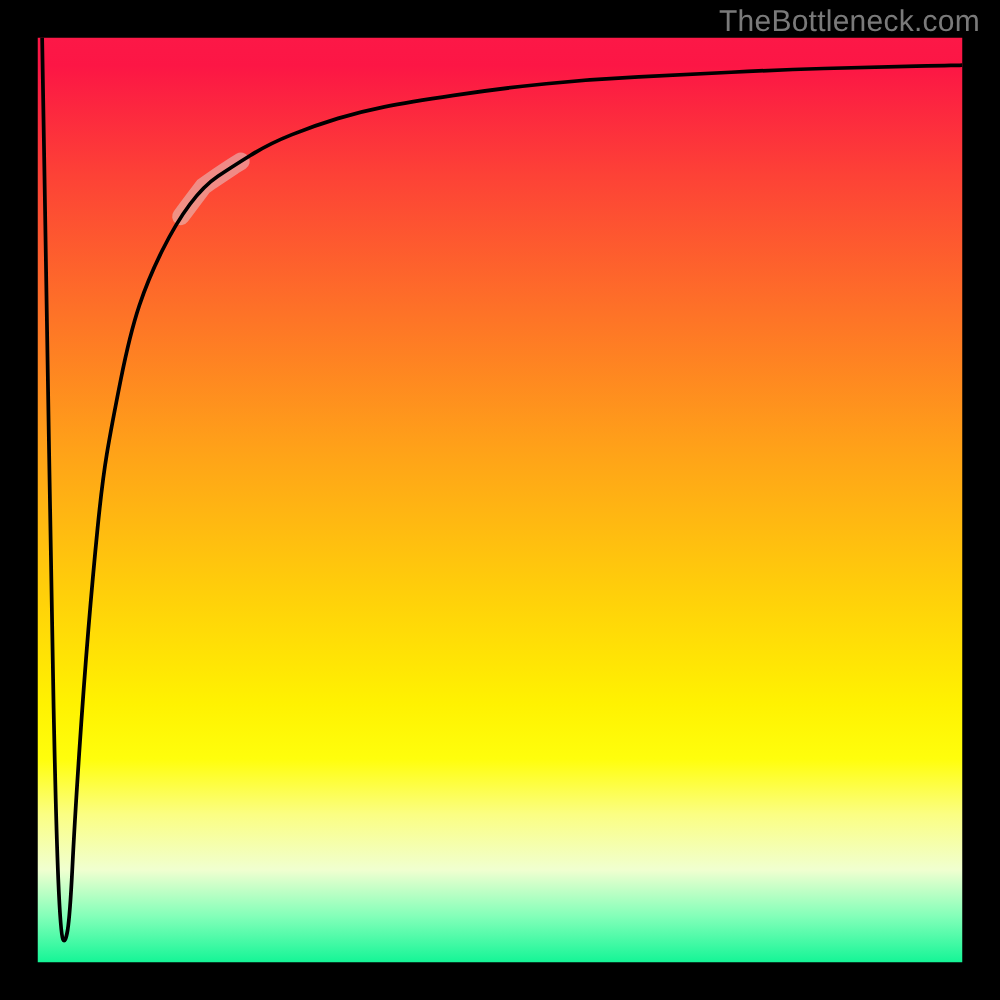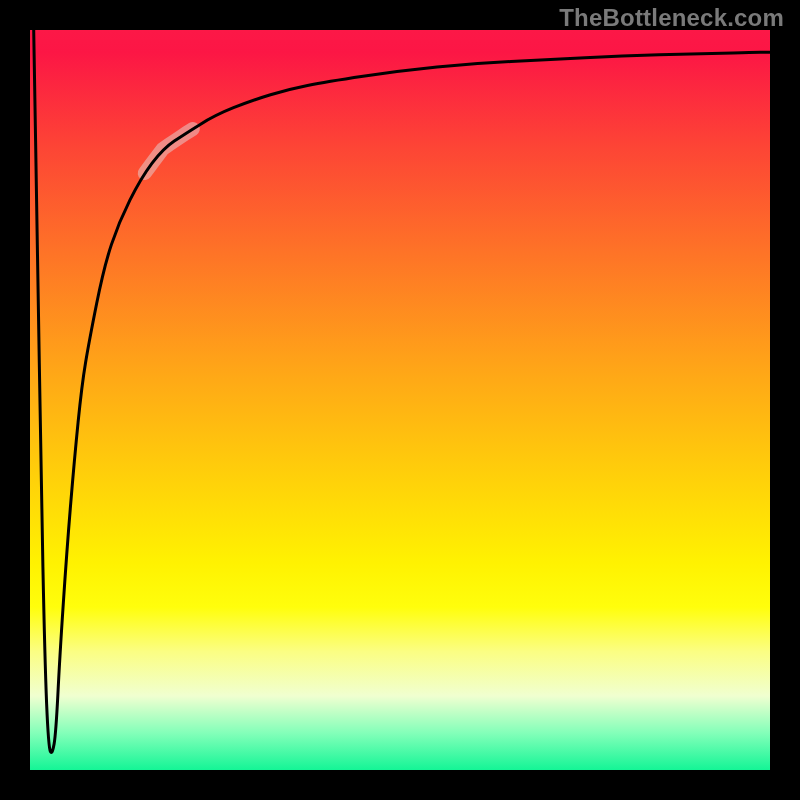--- a/index.html
+++ b/index.html
@@ -15,21 +15,21 @@
     position: relative;
     width: 800px;
     height: 800px;
   }
   .watermark {
     position: absolute;
     top: 4px;
     right: 16px;
     color: #7a7a7a;
     font-size: 24px;
-    font-weight: 700;
+    font-weight: 400;
     letter-spacing: 0.2px;
     z-index: 3;
   }
   .plot-area {
     position: absolute;
     left: 30px;
     top: 30px;
     width: 740px;
     height: 740px;
     overflow: hidden;

